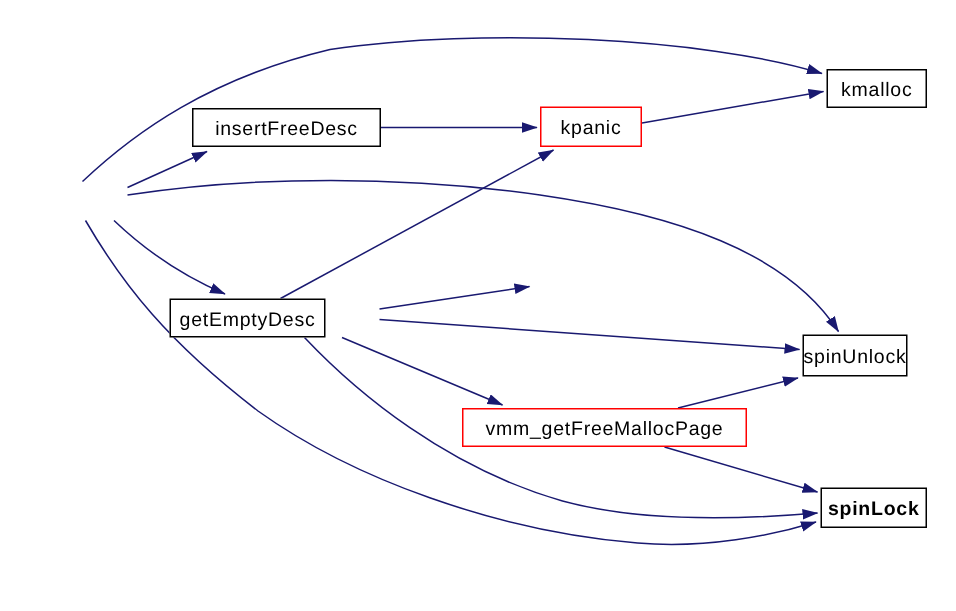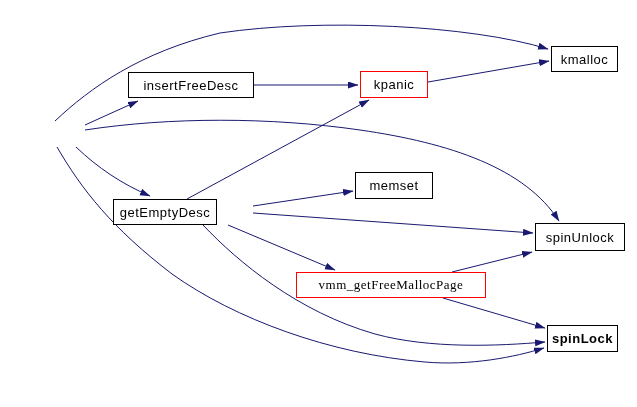--- a/index.html
+++ b/index.html
@@ -69,23 +69,22 @@
     <path class="edge" marker-end="url(#arrow)" d="M 443 298 L 545 328" stroke="#191970"></path>
   </svg>
 
 
   <div class="node" style="left: 360px; top: 71px; width: 68px; height: 27px; background: rgb(255, 255, 255); border-color: rgb(255, 0, 0);">kpanic</div>
 
   <div class="node" style="left: 128px; top: 72px; width: 126px; height: 26px; background: rgb(255, 255, 255); border-color: rgb(0, 0, 0);">insertFreeDesc</div>
 
   <div class="node" style="left: 551px; top: 46px; width: 67px; height: 26px; background: rgb(255, 255, 255); border-color: rgb(0, 0, 0);">kmalloc</div>
 
-  <div class="node" style="left: 355px; top: 172px; width: 78px; height: 27px; background: rgb(255, 255, 255); border-color: rgb(0, 0, 0);">memset</div>
 
   <div class="node" style="left: 113px; top: 199px; width: 104px; height: 26px; background: rgb(255, 255, 255); border-color: rgb(0, 0, 0);">getEmptyDesc</div>
 
-  <div class="node" style="left: 535px; top: 223px; width: 90px; height: 28px; background: rgb(255, 255, 255); border-color: rgb(0, 0, 0);">spinUnlock</div>
+  <div class="node" style="left: 535px; top: 223px; width: 70px; height: 28px; background: rgb(255, 255, 255); border-color: rgb(0, 0, 0);">spinUnlock</div>
 
-  <div class="node" style="left: 296px; top: 272px; width: 190px; height: 26px; background: rgb(255, 255, 255); border-color: rgb(255, 0, 0); font-family: Liberation Serif, serif;">vmm_getFreeMallocPage</div>
+  <div class="node" style="left: 308px; top: 272px; width: 190px; height: 26px; background: rgb(255, 255, 255); border-color: rgb(255, 0, 0);">vmm_getFreeMallocPage</div>
 
   <div class="node" style="left: 547px; top: 325px; width: 71px; height: 27px; background: rgb(255, 255, 255); border-color: rgb(0, 0, 0); font-weight: bold;">spinLock</div>
 
 </div>
 
 </body></html>

